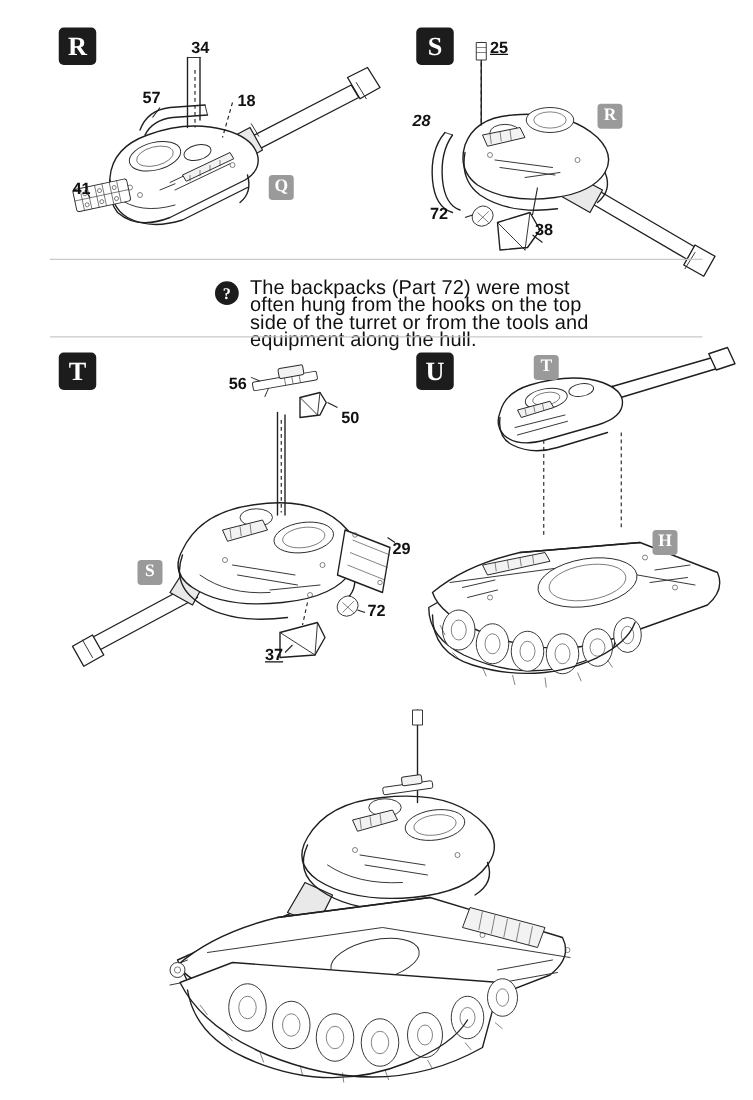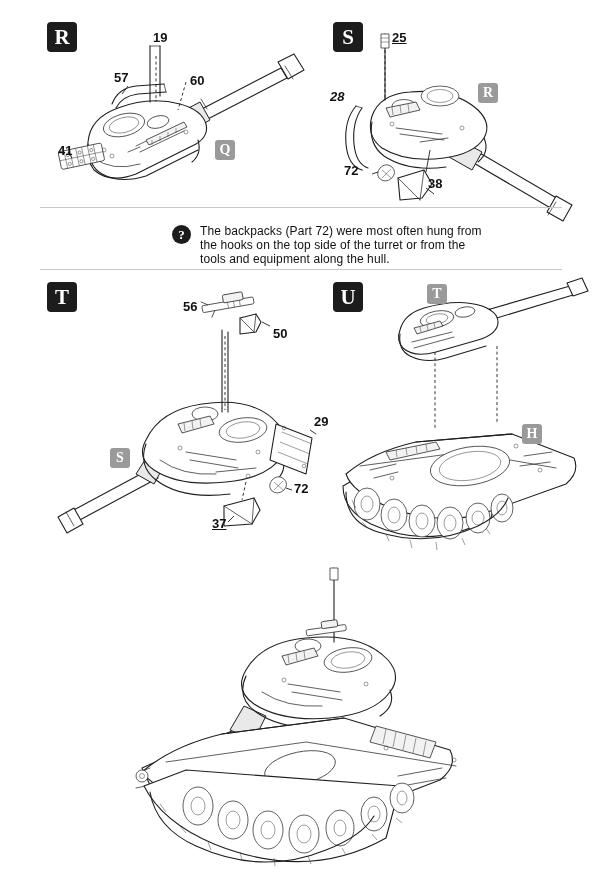--- a/index.html
+++ b/index.html
@@ -76,21 +76,21 @@
     background: #1c1c1c;
     color: #ffffff;
     font-size: 13px;
     font-weight: bold;
     line-height: 19px;
     text-align: center;
     font-family: "Liberation Serif", serif;
     margin-top: 1px;
   }
   .note-text {
-    font-size: 12px;
+    font-size: 16px;
     line-height: 14px;
     color: #111111;
     max-width: 300px;
     letter-spacing: 0.1px;
   }
   
   .art {
     position: absolute;
     left: 0;
     top: 0;
@@ -405,44 +405,44 @@
         <ellipse class="ln-hair" cx="402" cy="798" rx="5" ry="7"></ellipse>
       </g>
 
       <path class="ln" d="M150 792 q6 36 46 54 q66 30 130 4 q36 -14 48 -34"></path>
       <path class="ln-hair" d="M160 804 l6 8 M180 826 l6 7 M208 842 l3 8 M240 852 l2 8 M274 858 l1 8 M308 856 l3 8 M342 848 l4 7 M372 834 l5 6 M396 818 l6 5"></path>
     </g>
   </svg>
 
   <div class="step-badge" style="left:47px; top:22px;">R</div>
   <div class="sub-badge" style="left:215px; top:140px;">Q</div>
-  <div class="callout" style="left:153px; top:30px;">19</div>
+  <div class="callout" style="left:153px; top:30px;">34</div>
   <div class="callout" style="left:114px; top:70px;">57</div>
-  <div class="callout" style="left:190px; top:73px;">60</div>
+  <div class="callout" style="left:190px; top:73px;">18</div>
   <div class="callout" style="left:58px; top:143px;">41</div>
 
   <div class="step-badge" style="left:333px; top:22px;">S</div>
   <div class="sub-badge" style="left:478px; top:83px;">R</div>
   <div class="callout" style="left:392px; top:30px;text-decoration:underline;">25</div>
   <div class="callout" style="left:330px; top:89px;font-style:italic;">28</div>
   <div class="callout" style="left:344px; top:163px;">72</div>
   <div class="callout" style="left:428px; top:176px;">38</div>
 
   <div class="rule" style="left:40px; top:207px; width:522px;"></div>
   <div class="note" style="left:172px; top:224px; width:320px;">
     <div class="note-icon">?</div>
     <div class="note-text">The backpacks (Part 72) were most often hung from the hooks on the top side of the turret or from the tools and equipment along the hull.</div>
   </div>
   <div class="rule" style="left:40px; top:269px; width:522px;"></div>
 
   <div class="step-badge" style="left:47px; top:282px;">T</div>
   <div class="sub-badge" style="left:110px; top:448px;">S</div>
   <div class="callout" style="left:183px; top:299px;">56</div>
   <div class="callout" style="left:273px; top:326px;">50</div>
-  <div class="callout" style="left:314px; top:414px;text-align:center;">29</div>
+  <div class="callout" style="left:314px; top:431px;text-align:center;">29</div>
   <div class="callout" style="left:294px; top:481px;">72</div>
   <div class="callout" style="left:212px; top:516px;text-decoration:underline;">37</div>
 
   <div class="step-badge" style="left:333px; top:282px;">U</div>
   <div class="sub-badge" style="left:427px; top:284px;">T</div>
   <div class="sub-badge" style="left:522px; top:424px;">H</div>
 
 </div>
 
 </body></html>

